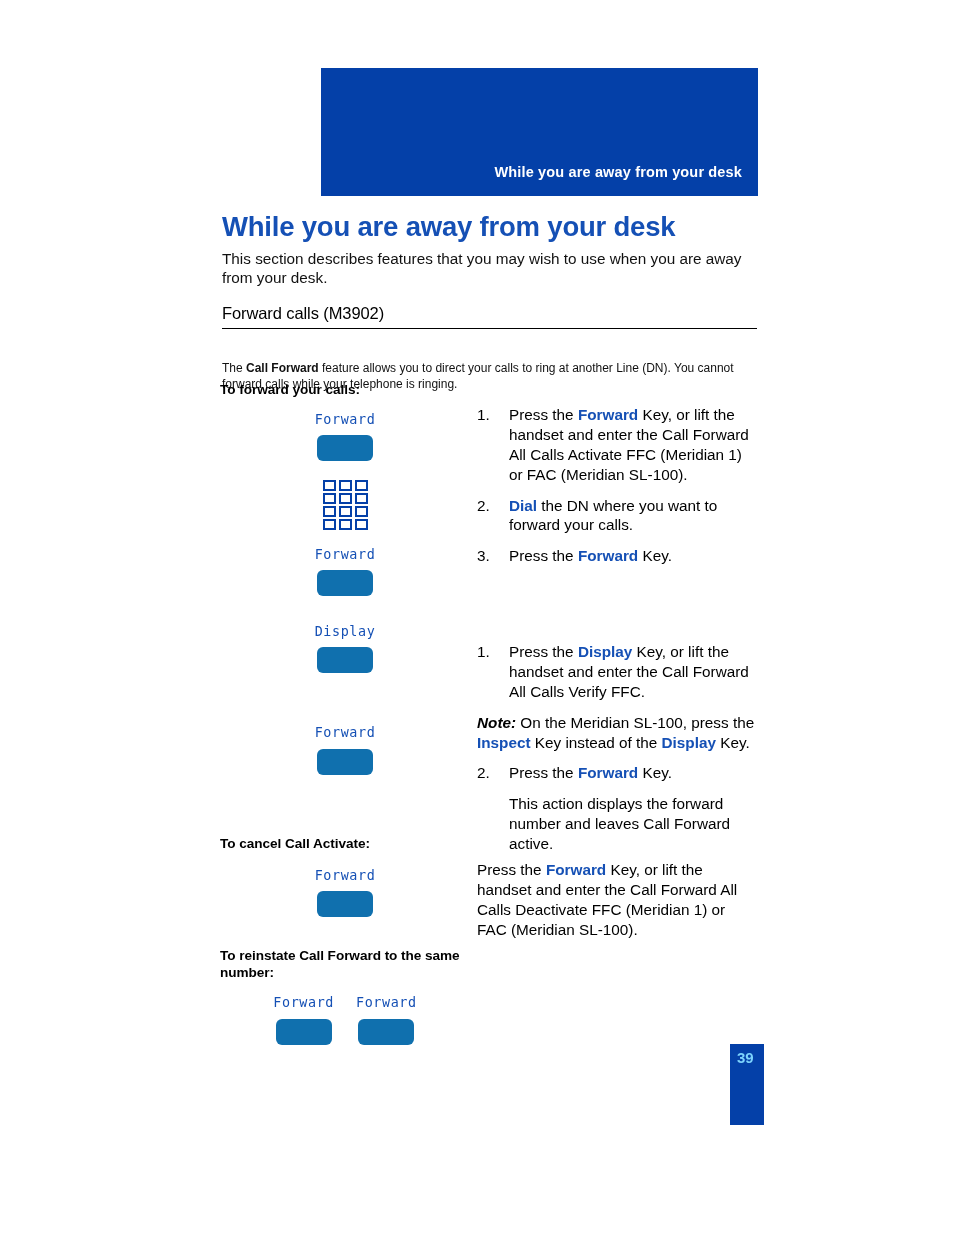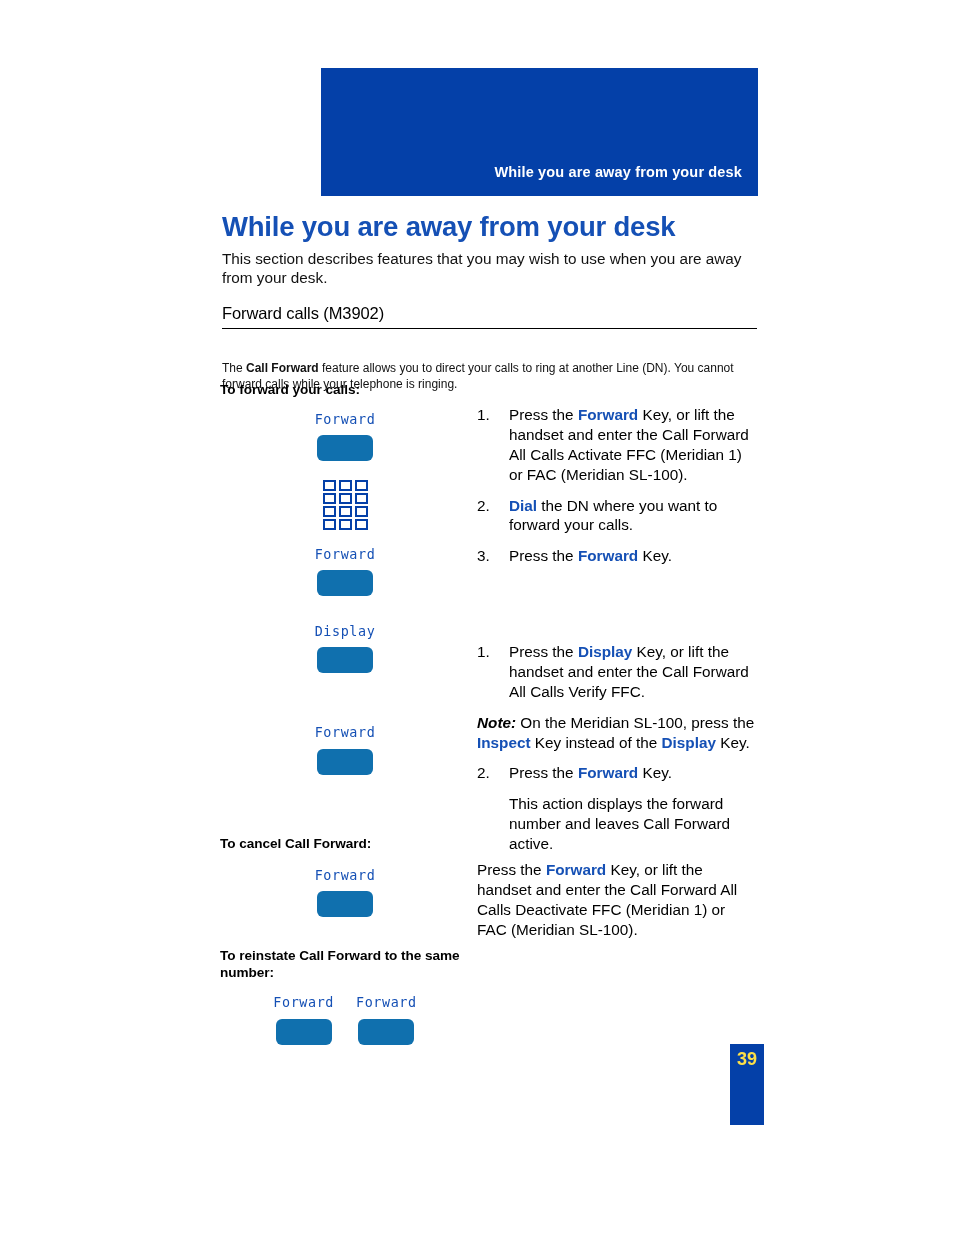--- a/index.html
+++ b/index.html
@@ -205,22 +205,22 @@
     left: 730px;
     top: 1044px;
     width: 34px;
     height: 81px;
     background: #0440a8;
   }
   .page-tab span {
     position: absolute;
     left: 7px;
     top: 5px;
-    color: #fde047;
-    font-size: 18px;
+    color: #7dd3fc;
+    font-size: 15px;
     font-weight: bold;
   }
 </style>
 </head>
 <body>
 
 <div class="header-band">
   <div class="header-band-text">While you are away from your desk</div>
 </div>
 
@@ -305,21 +305,21 @@
         <span class="num">2.</span>
         <span>Press the <b class="blue">Forward</b> Key.</span>
       </li>
       <li>
         <span>This action displays the forward number and leaves Call Forward active.</span>
       </li>
     </ol>
   </div>
 
   <div class="col-left" style="top:836px;">
-    <div class="sub-head">To cancel Call Forward:</div>
+    <div class="sub-head">To cancel Call Activate:</div>
     <div class="key-group" style="margin-top:16px;">
       <div class="key-label">Forward</div>
       <div class="softkey"></div>
     </div>
   </div>
 
   <div class="col-right" style="top:860px;">
     <div class="plain-block">
       Press the <b class="blue">Forward</b> Key, or lift the handset and enter the Call Forward All Calls Deactivate FFC (Meridian 1) or FAC (Meridian SL-100).
     </div>

